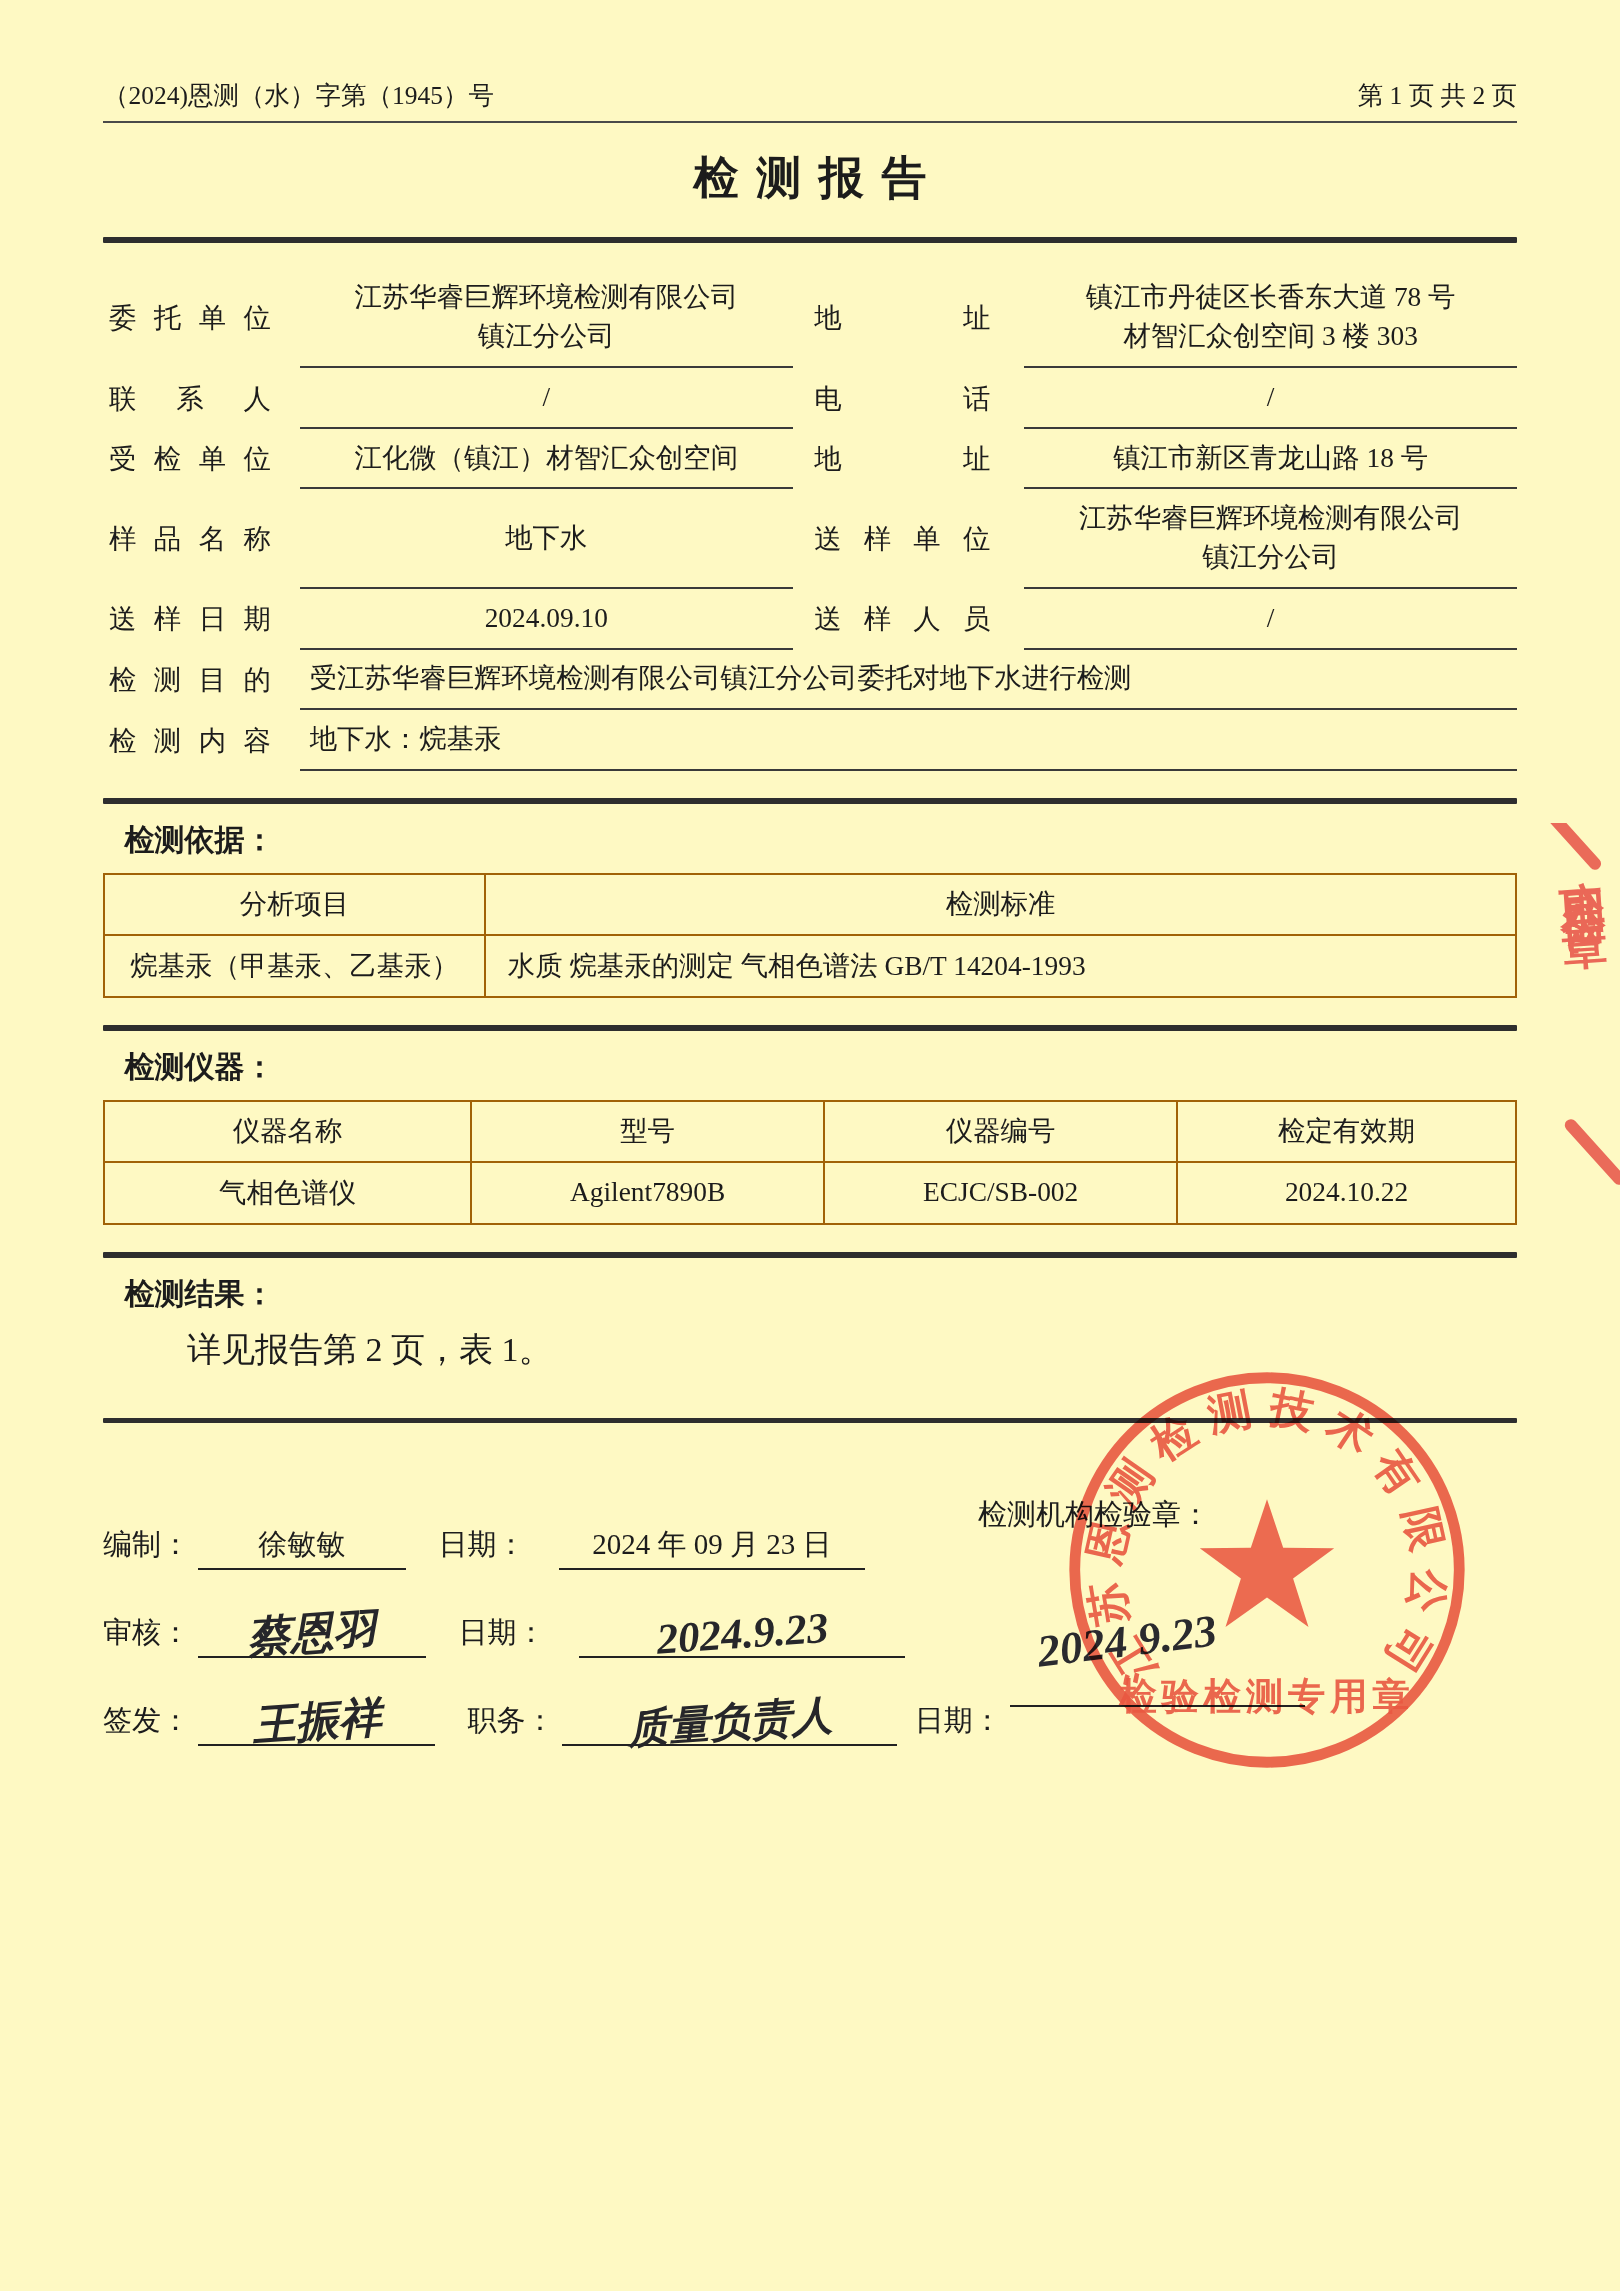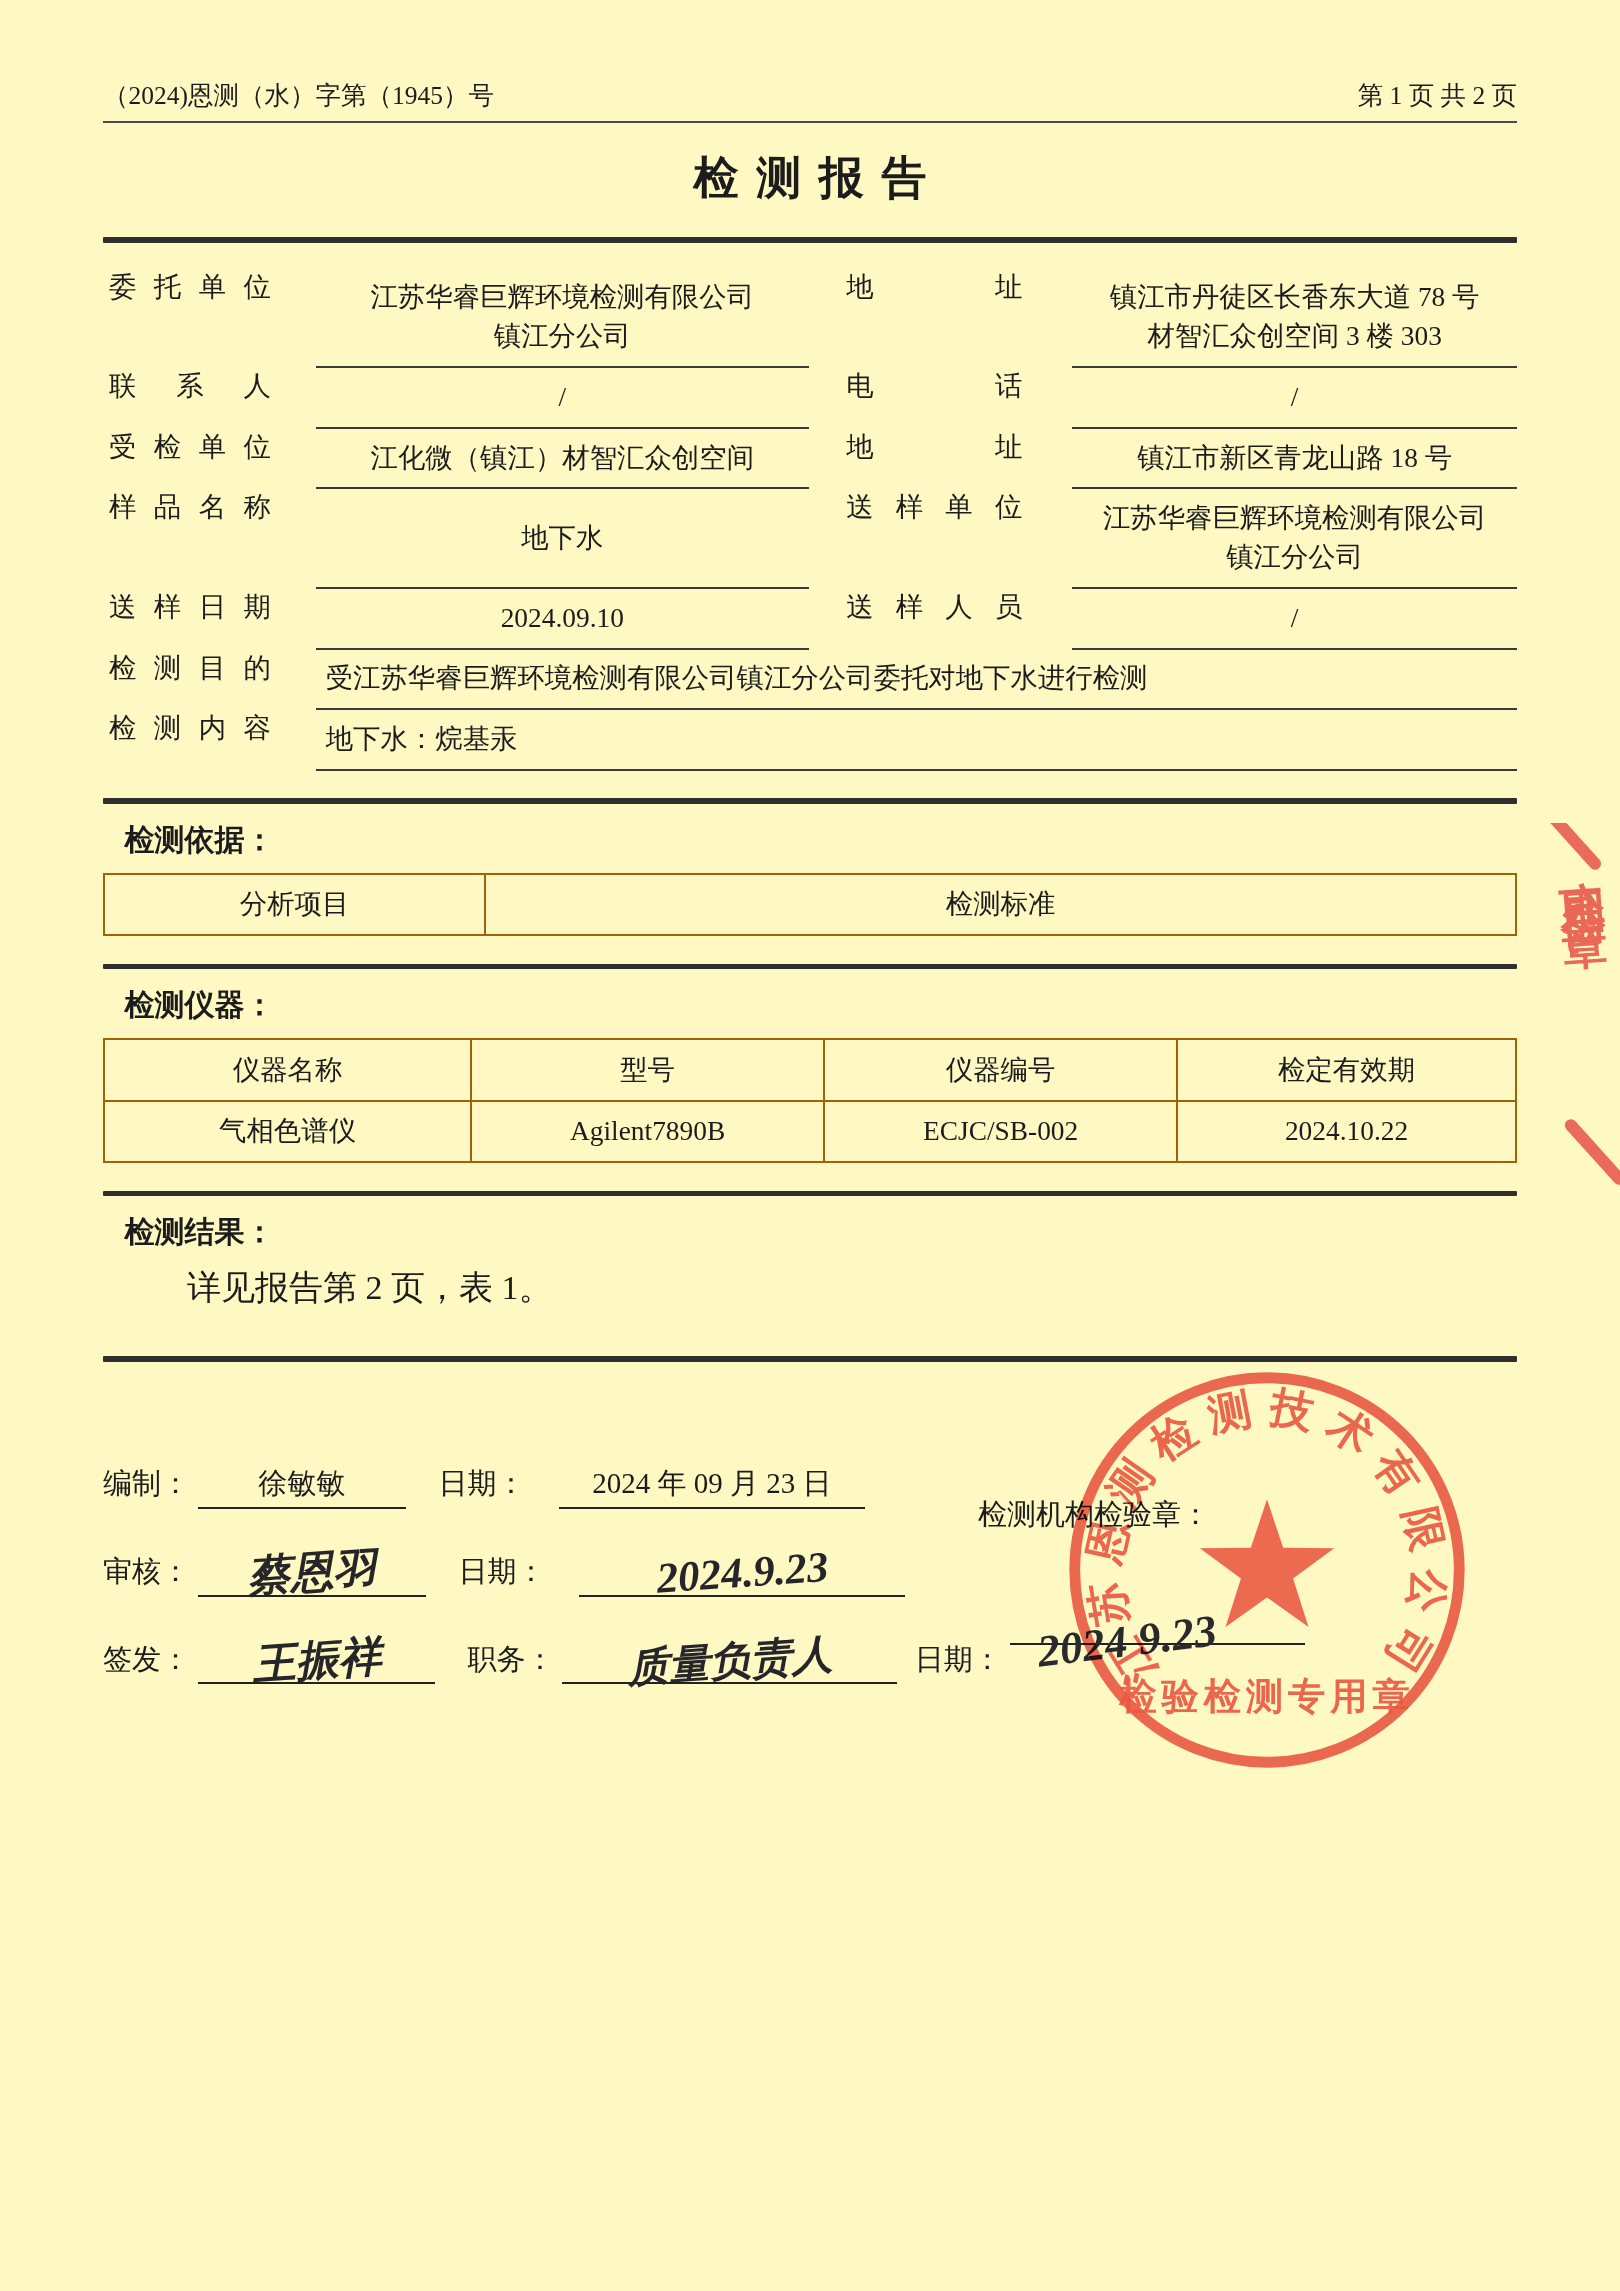--- a/index.html
+++ b/index.html
@@ -18,21 +18,21 @@
   .hdr{display:flex;justify-content:space-between;align-items:flex-end;
        padding-top:78px;border-bottom:2px solid #4a4a4a;padding-bottom:7.8px;
        font-size:25.5px;}
   .title{margin-top:25.5px;text-align:center;font-size:45px;font-weight:bold;
          letter-spacing:17.6px;padding-left:17.6px;}
   .rule{height:5.9px;background:#2e2e2e;border-radius:1px;}
   .rule.r1{margin-top:29px;}
 
   
   .info{margin-top:25.5px;font-size:27.4px;}
-  .irow{display:flex;align-items:flex-start;gap:16px;}
+  .irow{display:flex;align-items:center;}
   .lbl{flex:none;display:flex;flex-direction:column;justify-content:center;}
   .spread{text-align:justify;text-align-last:justify;}
   .w-l1{width:162px;padding:0 29px 0 5.9px;}
   .w-v1{width:485px;}
   .w-l2{width:176px;padding:0 34px 0 21.6px;}
   .w-v2{flex:1;}
   .val{border-bottom:2px solid #3a3a3a;display:flex;flex-direction:column;
        justify-content:center;text-align:center;padding:7.8px 3.9px;line-height:39px;}
   .val.left{text-align:left;padding-left:9.8px;}
   .h2line{min-height:82px;}
@@ -202,20 +202,24 @@
     </div>
 
     <div class="rule mid"></div>
     <div class="sec-head">检测依据：</div>
     <table class="grid">
       <tbody>
           <tr>
         <th style="width:27%">分析项目</th>
         <th>检测标准</th>
       </tr>
+      <tr>
+        <td>烷基汞（甲基汞、乙基汞）</td>
+        <td class="left">水质 烷基汞的测定 气相色谱法 GB/T 14204-1993</td>
+      </tr>
     </tbody>
       </table>
 
     <div class="rule mid"></div>
     <div class="sec-head">检测仪器：</div>
     <table class="grid">
       <tbody>
           <tr>
         <th style="width:26%">仪器名称</th>
         <th style="width:25%">型号</th>

